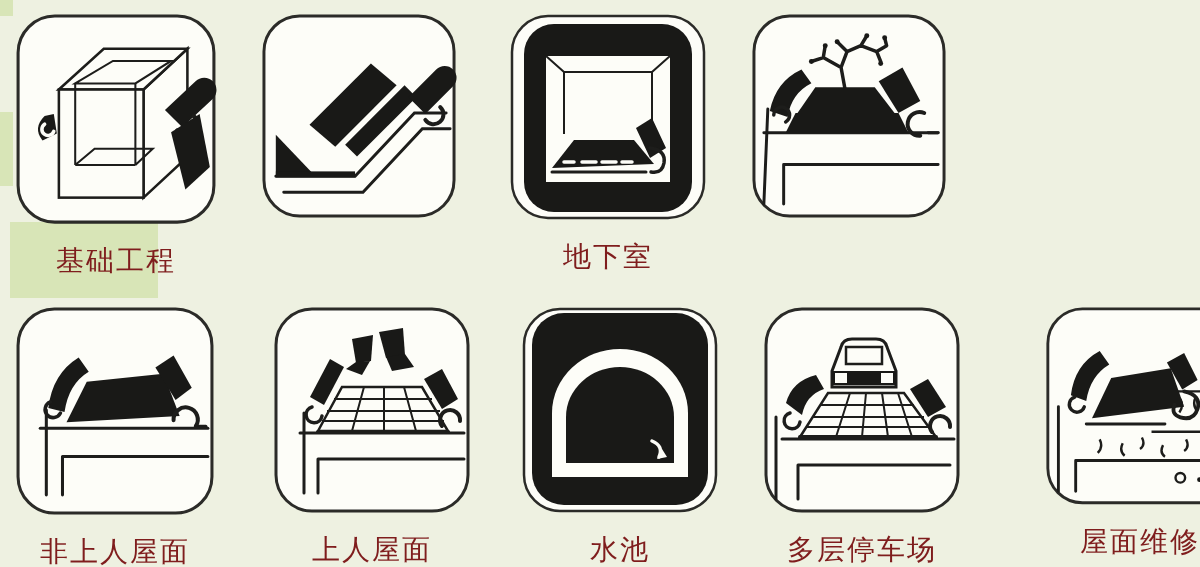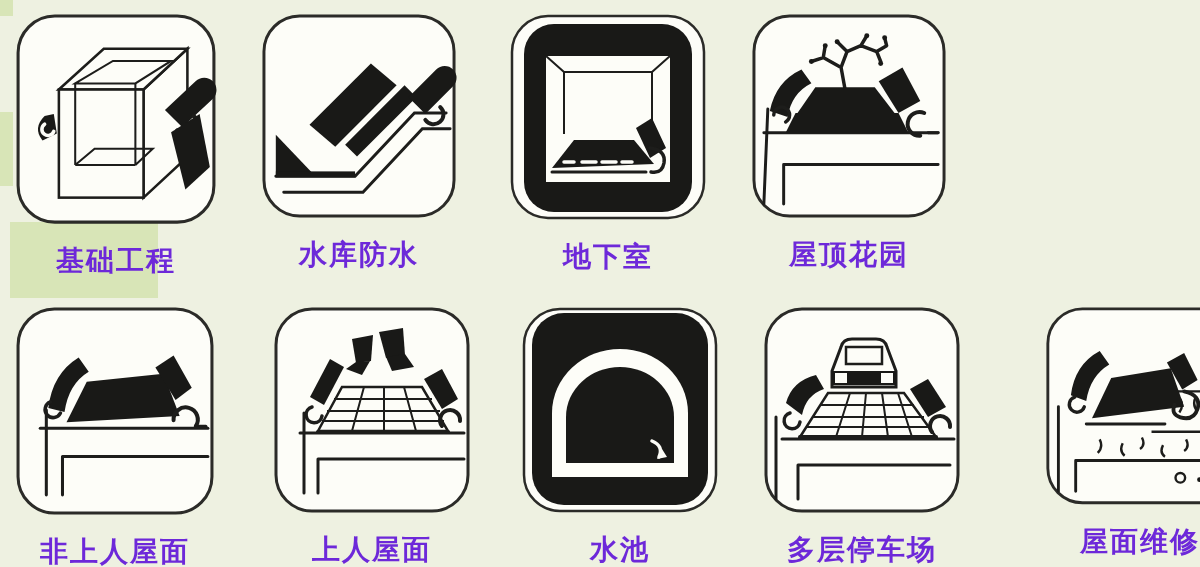--- a/index.html
+++ b/index.html
@@ -14,23 +14,23 @@
   .accent-corner{left:0;top:0;width:13px;height:16px;}
   .accent-strip{left:0;top:112px;width:13px;height:74px;}
   .accent-label{left:10px;top:222px;width:148px;height:76px;}
   .cell{position:absolute;text-align:center;}
   .icon-box{width:100%;}
   .icon-box svg{display:block;width:100%;height:auto;}
   .label{
     margin-top:14px;
     font-size:28px;
     letter-spacing:2px;
-    color:#6d28d9;
+    color:#7f1d1d;
     white-space:nowrap;
-    font-weight:700;
+    font-weight:400;
   }
   
   .fr{fill:#fdfdf8;stroke:#2b2b28;stroke-width:3;}
   .ln{fill:none;stroke:#1d1d1b;stroke-width:3;stroke-linecap:round;}
   .ln2{fill:none;stroke:#1d1d1b;stroke-width:2;}
   .fl{fill:#191917;stroke:none;}
   .wf{fill:#fdfdf8;stroke:#1d1d1b;stroke-width:2.5;}
   .curl{fill:none;stroke:#1d1d1b;stroke-width:4;stroke-linecap:round;}
   .wln{fill:none;stroke:#fdfdf8;stroke-width:3.5;stroke-linecap:round;}
 </style>
@@ -69,21 +69,20 @@
         <path class="ln" d="M16,166 H96 L156,102 H188"></path>
         <path class="ln" d="M24,182 H104 L164,118 H192"></path>
         <path class="fl" d="M16,124 L56,166 H16 Z"></path>
         <rect class="fl" x="16" y="161" width="80" height="6"></rect>
         <path class="fl" d="M50,114 L112,52 L138,74 L76,136 Z"></path>
         <path class="fl" d="M86,134 L146,74 L158,86 L98,146 Z"></path>
         <path class="fl" d="M150,86 L178,58 a12,12 0 1 1 17,17 L167,103 Z"></path>
         <path class="curl" d="M182,96 a10,10 0 1 1 -15,13"></path>
       </svg>
     </div>
-    <div class="label">水库防水</div>
   </div>
 
   <div class="cell" style="left:508px;top:12px;width:200px;">
     <div class="icon-box">
       <svg viewBox="0 0 200 212">
         <rect class="fr" x="4" y="4" width="192" height="202" rx="36" style="stroke-width:2.5"></rect>
         <rect class="fl" x="16" y="12" width="168" height="188" rx="30"></rect>
         <rect x="38" y="44" width="124" height="126" fill="#fdfdf8"></rect>
         <path class="ln2" d="M56,60 H144 M56,60 V122 M144,60 V122"></path>
         <path class="ln2" d="M38,44 L56,60 M162,44 L144,60"></path>
@@ -113,21 +112,20 @@
           <circle class="fl" cx="132" cy="52" r="2.5"></circle>
         <path class="fl" d="M36,122 L46,102 H150 L160,122 Z"></path>
         <path class="fl" d="M48,102 L66,76 H126 L146,102 Z"></path>
         <path class="fl" d="M20,100 Q26,70 52,58 L62,72 Q42,82 38,106 Z"></path>
         <path class="curl" d="M24,104 a8,8 0 1 1 12,7" style="stroke-width:3.5"></path>
         <path class="fl" d="M130,70 L154,56 L172,90 L150,102 Z"></path>
         <path class="curl" d="M176,102 a12,12 0 1 0 -4,23"></path>
         <path class="ln" d="M180,122 H190"></path>
       </svg>
     </div>
-    <div class="label">屋顶花园</div>
   </div>
 
 
   <div class="cell" style="left:14px;top:305px;width:202px;">
     <div class="icon-box">
       <svg viewBox="0 0 200 212">
         <rect class="fr" x="4" y="4" width="192" height="202" rx="36"></rect>
         <path class="fl" d="M52,116 L72,76 L148,68 L164,110 Z"></path>
         <path class="fl" d="M34,102 Q38,68 64,52 L74,66 Q54,78 50,106 Z"></path>
         <path class="curl" d="M36,96 a8,8 0 1 0 10,11" style="stroke-width:3.5"></path>

